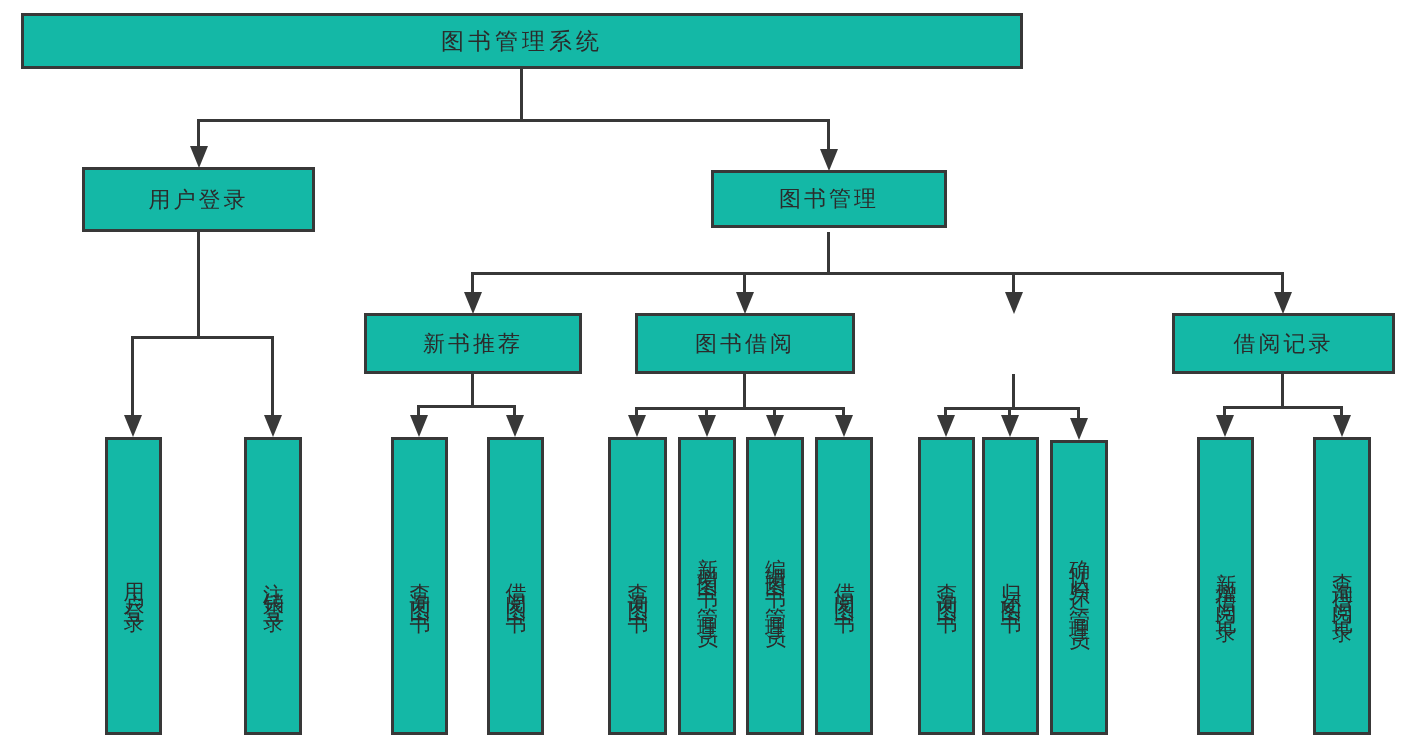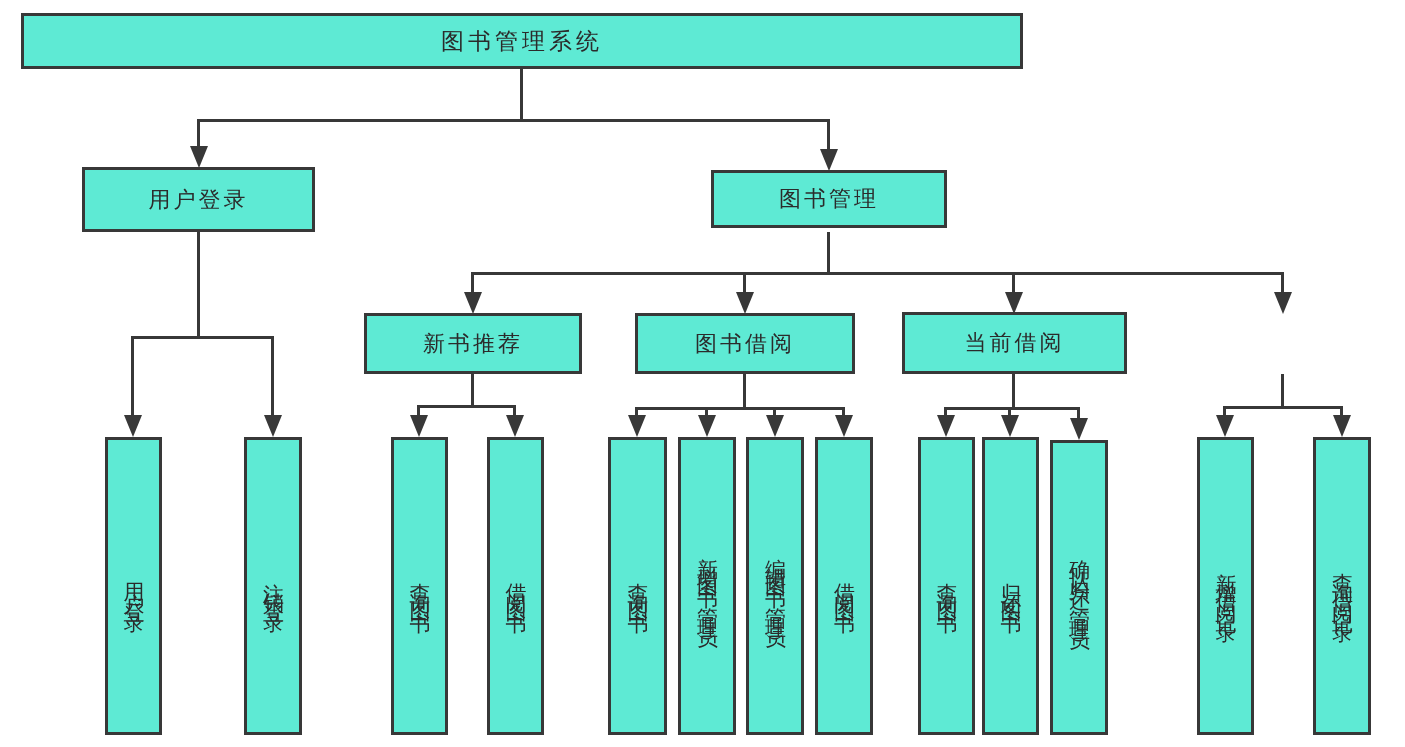--- a/index.html
+++ b/index.html
@@ -8,21 +8,21 @@
   #canvas {
     position: relative;
     width: 1405px;
     height: 747px;
     background: #ffffff;
     overflow: hidden;
   }
   .node {
     position: absolute;
     border: 3px solid #383838;
-    background: #5eead4;
+    background: #14b8a6;
     display: flex;
     align-items: center;
     justify-content: center;
     color: #2b2b2b;
   }
   .node.h span {
     font-size: 22px;
     letter-spacing: 3px;
     white-space: nowrap;
   }
@@ -100,22 +100,22 @@
   <div class="arrow" style="left:1005px;top:292px"></div>
   <div class="line" style="left:1281px;top:272px;width:3px;height:22px"></div>
   <div class="arrow" style="left:1274px;top:292px"></div>
 
   <div class="node h" style="left:364px;top:313px;width:218px;height:61px">
     <span>新书推荐</span>
   </div>
   <div class="node h" style="left:635px;top:313px;width:220px;height:61px">
     <span>图书借阅</span>
   </div>
-  <div class="node h" style="left:902px;top:312px;width:225px;height:62px">
-    <span>当前借阅</span>
+  <div class="node h" style="left:1172px;top:313px;width:223px;height:61px">
+    <span>借阅记录</span>
   </div>
 
   <div class="line" style="left:471px;top:374px;width:3px;height:34px"></div>
   <div class="line" style="left:417px;top:405px;width:99px;height:3px"></div>
   <div class="line" style="left:417px;top:405px;width:3px;height:12px"></div>
   <div class="arrow" style="left:410px;top:415px"></div>
   <div class="line" style="left:513px;top:405px;width:3px;height:12px"></div>
   <div class="arrow" style="left:506px;top:415px"></div>
 
   <div class="line" style="left:743px;top:374px;width:3px;height:36px"></div>

